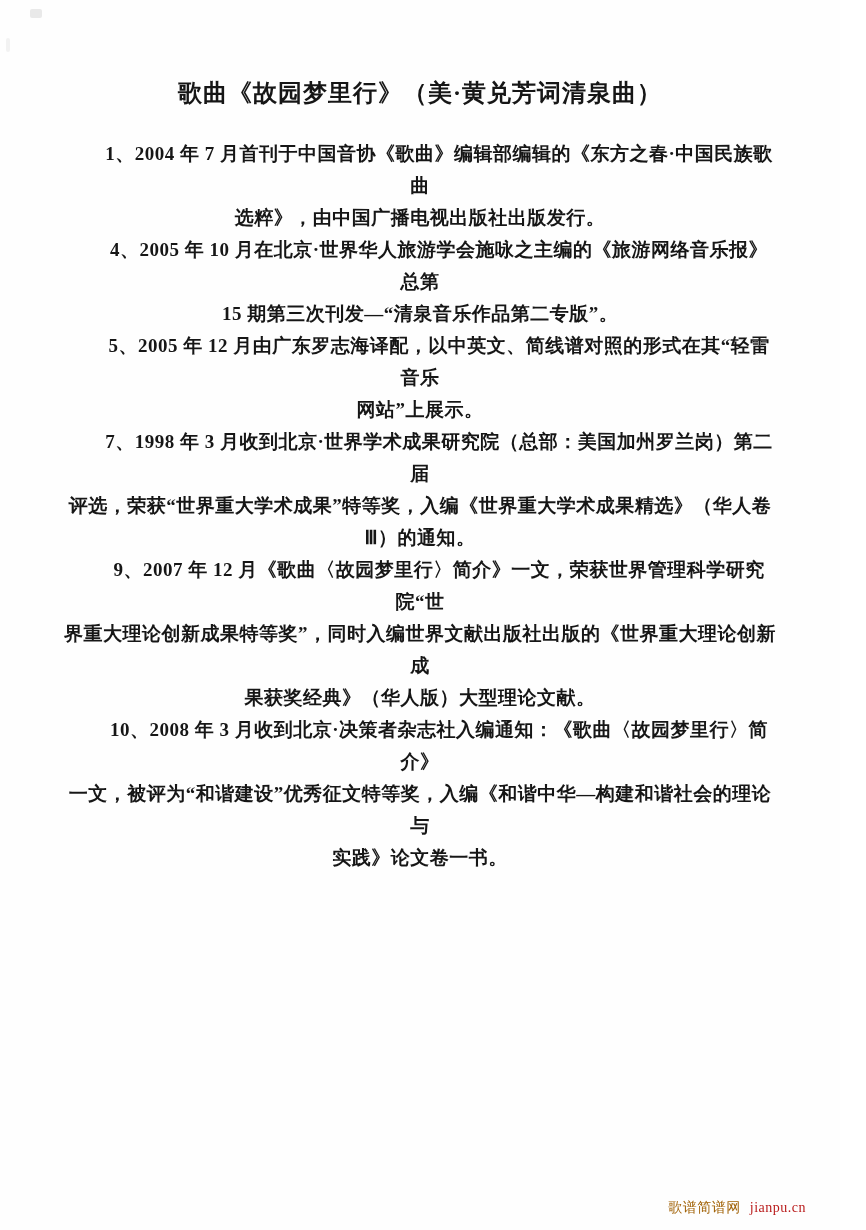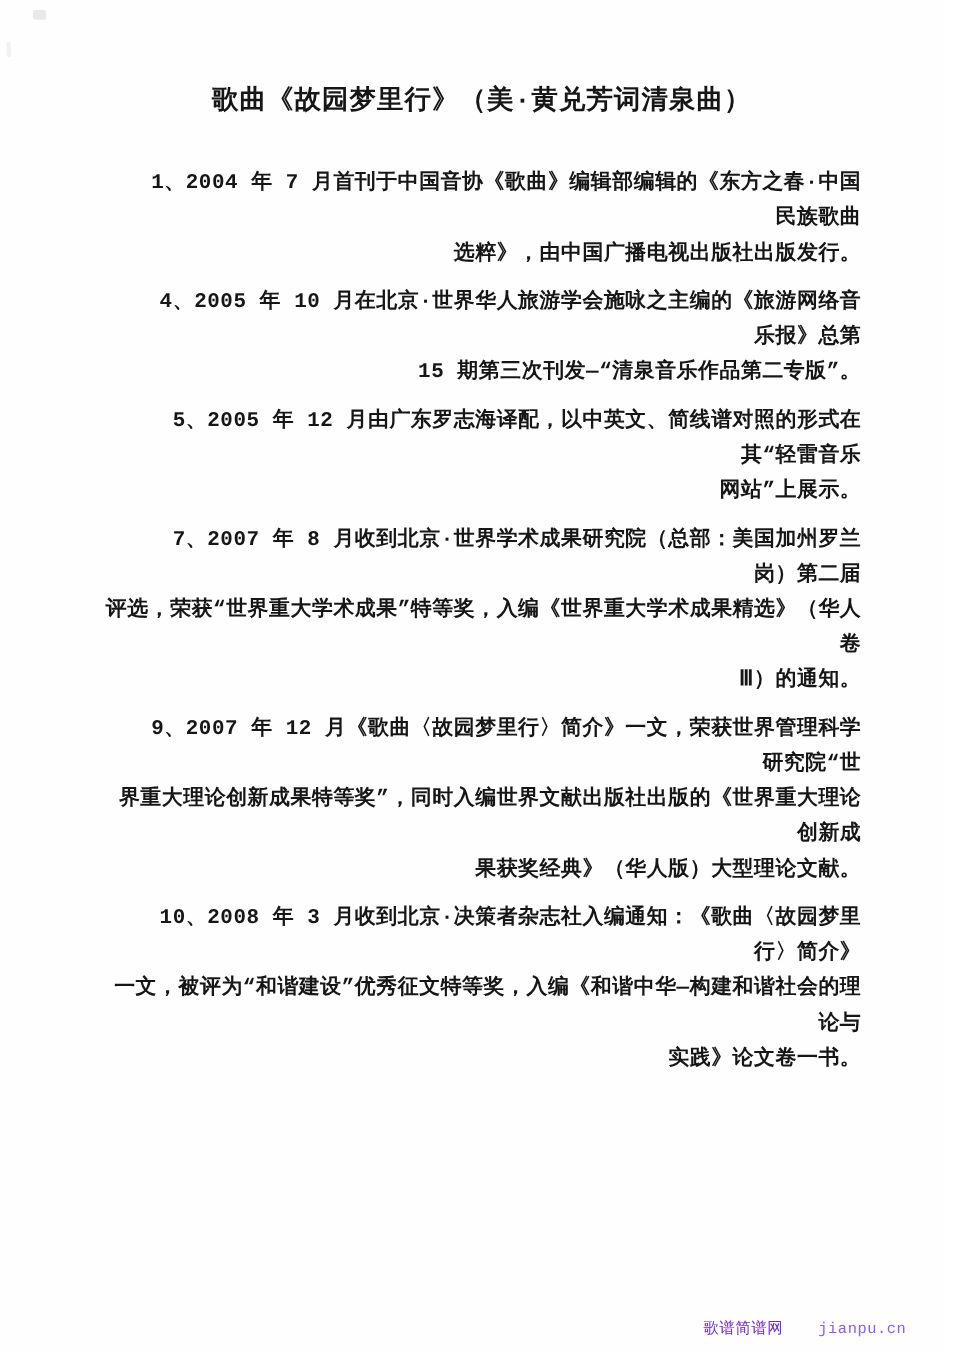--- a/index.html
+++ b/index.html
@@ -6,56 +6,55 @@
     margin: 0;
     padding: 0;
     background: #ffffff;
   }
   .page {
     position: relative;
     width: 840px;
     height: 1230px;
     background: #fefefe;
     overflow: hidden;
-    font-family: Liberation Mono, monospace;
+    font-family: Liberation Serif, serif;
     color: #161616;
-    padding-left: 18px;
   }
   .doc-title {
     padding-top: 70px;
     text-align: center;
     font-size: 24px;
     font-weight: 700;
     line-height: 46px;
     letter-spacing: 1px;
   }
   .doc-body {
     padding: 22px 63px 0 63px;
     font-size: 19px;
     font-weight: 700;
     line-height: 32px;
     letter-spacing: 0.5px;
   }
   .para {
-    margin: 12px;
+    margin: 0;
     white-space: pre-line;
     text-indent: 2em;
-    text-align: right;
+    text-align: center;
   }
   .watermark {
     position: absolute;
     top: 1199px;
     right: 34px;
     font-size: 14px;
     font-weight: 400;
     letter-spacing: 0.5px;
     white-space: nowrap;
   }
-  .watermark .site-name { color: #6d28d9; }
-  .watermark .site-url  { color: #8b5cf6; margin-left: 23px; }
+  .watermark .site-name { color: #a16207; }
+  .watermark .site-url  { color: #b91c1c; margin-left: 5px; }
   .scan-mark {
     position: absolute;
     background: #e9e9e9;
     border-radius: 2px;
   }
   .scan-mark.m1 { left: 30px; top: 9px;  width: 12px; height: 9px; }
   .scan-mark.m2 { left: 6px;  top: 38px; width: 4px;  height: 14px; opacity: .6; }
 </style>
 </head>
 <body>
@@ -69,21 +68,21 @@
     <div>歌曲《故园梦里行》（美·黄兑芳词清泉曲）</div>
   </div>
 
   <div class="doc-body">
     <p class="para">1、2004 年 7 月首刊于中国音协《歌曲》编辑部编辑的《东方之春·中国民族歌曲
 选粹》，由中国广播电视出版社出版发行。</p>
     <p class="para">4、2005 年 10 月在北京·世界华人旅游学会施咏之主编的《旅游网络音乐报》总第
 15 期第三次刊发—“清泉音乐作品第二专版”。</p>
     <p class="para">5、2005 年 12 月由广东罗志海译配，以中英文、简线谱对照的形式在其“轻雷音乐
 网站”上展示。</p>
-    <p class="para">7、2007 年 8 月收到北京·世界学术成果研究院（总部：美国加州罗兰岗）第二届
+    <p class="para">7、1998 年 3 月收到北京·世界学术成果研究院（总部：美国加州罗兰岗）第二届
 评选，荣获“世界重大学术成果”特等奖，入编《世界重大学术成果精选》（华人卷
 Ⅲ）的通知。</p>
     <p class="para">9、2007 年 12 月《歌曲〈故园梦里行〉简介》一文，荣获世界管理科学研究院“世
 界重大理论创新成果特等奖”，同时入编世界文献出版社出版的《世界重大理论创新成
 果获奖经典》（华人版）大型理论文献。</p>
     <p class="para">10、2008 年 3 月收到北京·决策者杂志社入编通知：《歌曲〈故园梦里行〉简介》
 一文，被评为“和谐建设”优秀征文特等奖，入编《和谐中华—构建和谐社会的理论与
 实践》论文卷一书。</p>
 
   </div>

